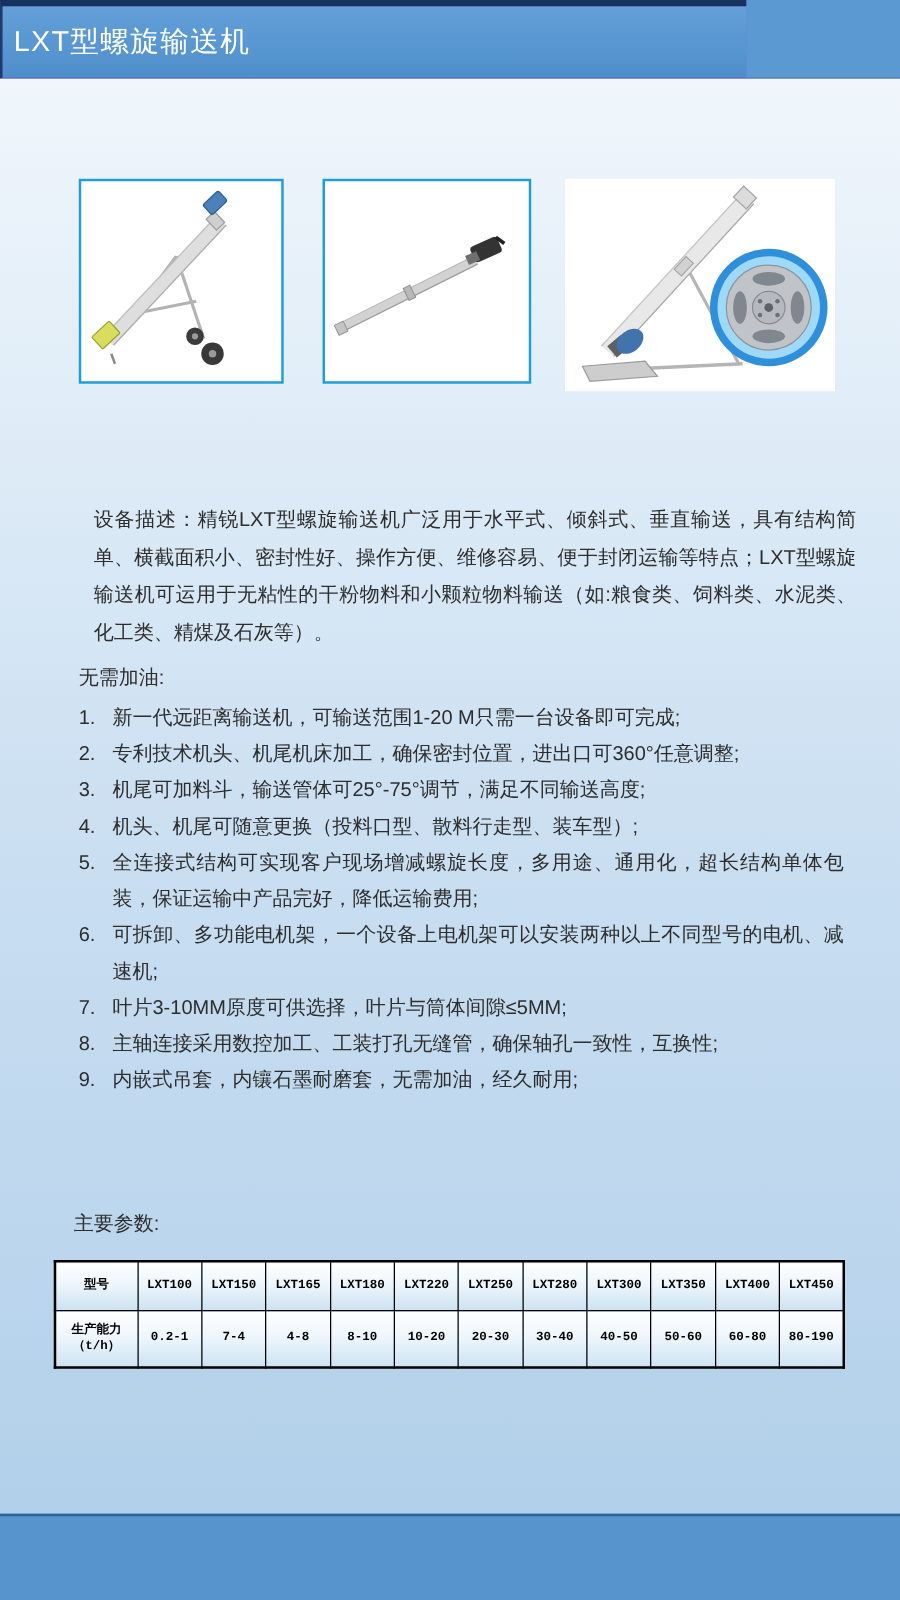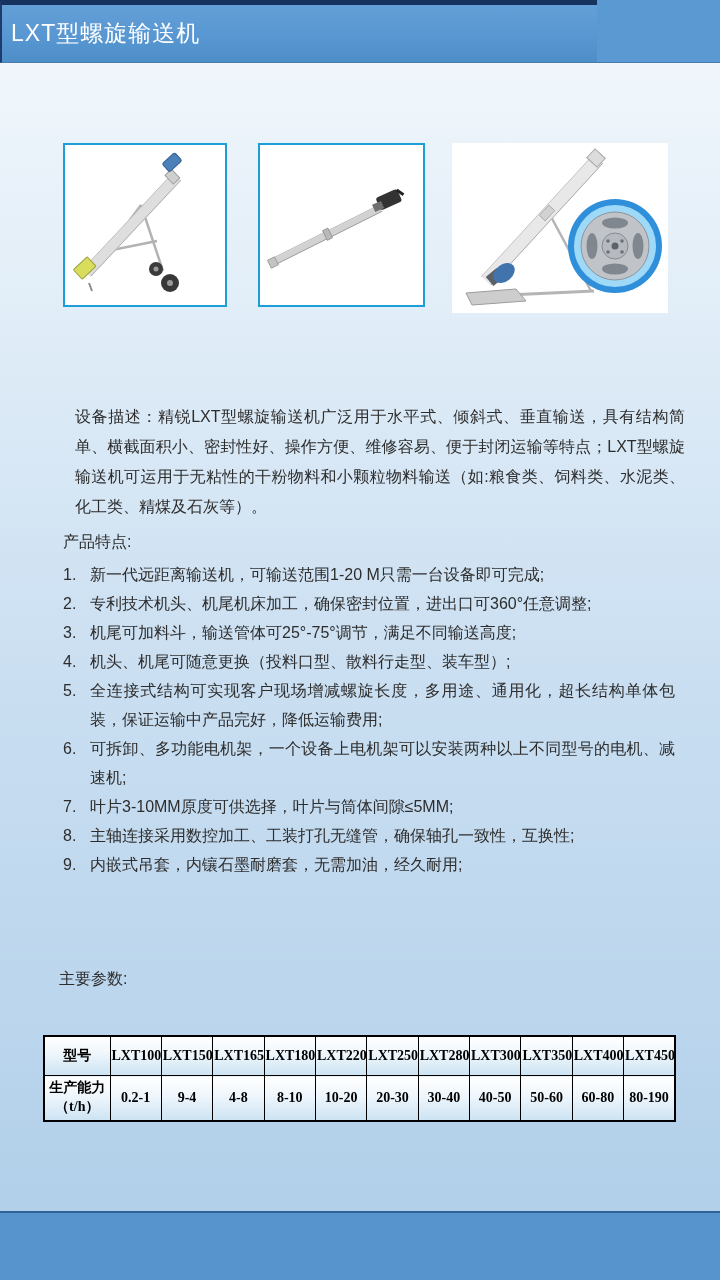--- a/index.html
+++ b/index.html
@@ -50,21 +50,21 @@
   .feature-item .num { flex:0 0 27px; }
   .feature-item .txt { flex:1; text-align:justify; }
 
   .params-heading { left:59px; top:906px; }
 
   
   .params-table {
     position:absolute; left:43px; top:945px; width:633px;
     border-collapse:collapse; table-layout:fixed;
     border:2px solid #000;
-    font-family:Liberation Serif, serif; font-weight:bold; font-size:14px; color:#000;margin-top:27px;
+    font-family:Liberation Mono, monospace; font-weight:bold; font-size:10px; color:#000;
   }
   .params-table col.first { width:66px; }
   .params-table th, .params-table td {
     border:1px solid #000; text-align:center; vertical-align:middle;
     padding:2px 1px; line-height:1.35;
     background:linear-gradient(180deg,#ffffff 0%,#eef6fc 45%,#cde3f3 100%);
   }
   .params-table tr.r1 th, .params-table tr.r1 td { height:34px; }
   .params-table tr.r2 th, .params-table tr.r2 td { height:40px; }
   .params-table tr.r3 th, .params-table tr.r3 td { height:40px; }
@@ -146,21 +146,21 @@
         <circle cx="163" cy="103" r="3.5" fill="#5c6268"></circle>
         <circle cx="156" cy="98" r="1.8" fill="#6b7178"></circle>
         <circle cx="170" cy="98" r="1.8" fill="#6b7178"></circle>
         <circle cx="156" cy="109" r="1.8" fill="#6b7178"></circle>
         <circle cx="170" cy="109" r="1.8" fill="#6b7178"></circle>
       </svg>
     </figure>
 
     <p class="description">设备描述：精锐LXT型螺旋输送机广泛用于水平式、倾斜式、垂直输送，具有结构简单、横截面积小、密封性好、操作方便、维修容易、便于封闭运输等特点；LXT型螺旋输送机可运用于无粘性的干粉物料和小颗粒物料输送（如:粮食类、饲料类、水泥类、化工类、精煤及石灰等）。</p>
 
-    <div class="features-heading">产品特点:</div>
+    <div class="features-heading">无需加油:</div>
     <div class="features-list">
       <div class="feature-item">
           <span class="num">1.</span>
           <span class="txt">新一代远距离输送机，可输送范围1-20 M只需一台设备即可完成;</span>
         </div>
       <div class="feature-item">
           <span class="num">2.</span>
           <span class="txt">专利技术机头、机尾机床加工，确保密封位置，进出口可360°任意调整;</span>
         </div>
       <div class="feature-item">
@@ -221,21 +221,21 @@
         <td>LXT250</td>
         <td>LXT280</td>
         <td>LXT300</td>
         <td>LXT350</td>
         <td>LXT400</td>
         <td>LXT450</td>
       </tr>
       <tr class="r3">
         <th>生产能力（t/h）</th>
         <td>0.2-1</td>
-        <td>9-4</td>
+        <td>7-4</td>
         <td>4-8</td>
         <td>8-10</td>
         <td>10-20</td>
         <td>20-30</td>
         <td>30-40</td>
         <td>40-50</td>
         <td>50-60</td>
         <td>60-80</td>
         <td>80-190</td>
       </tr>

